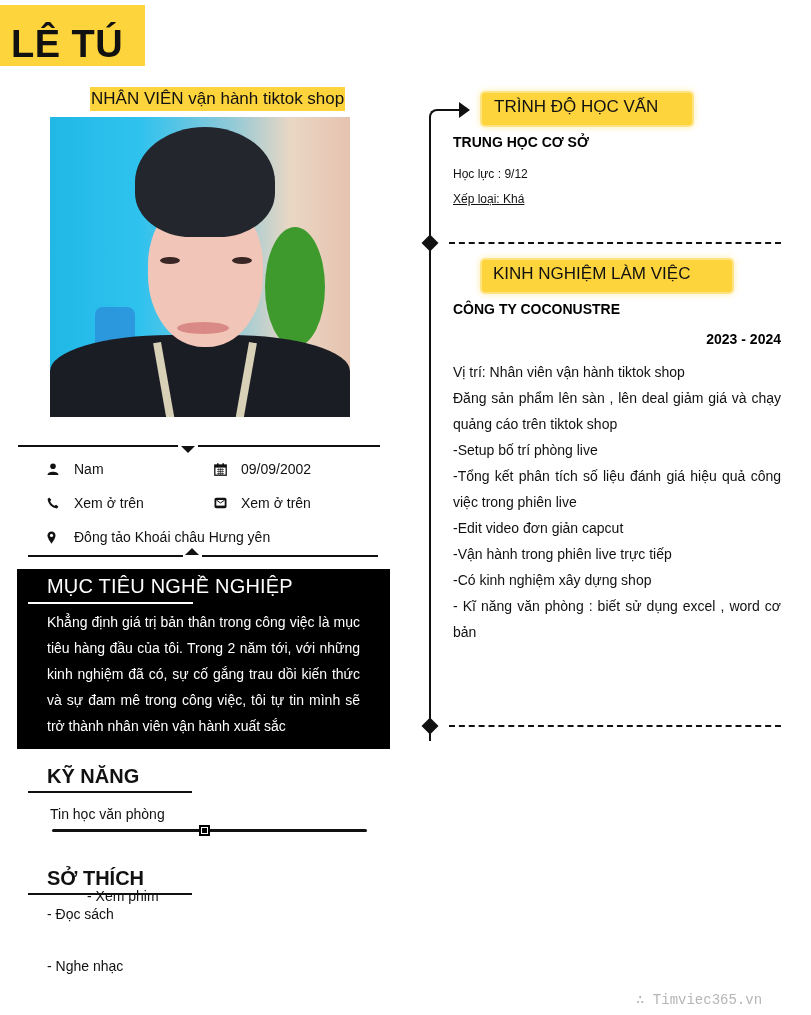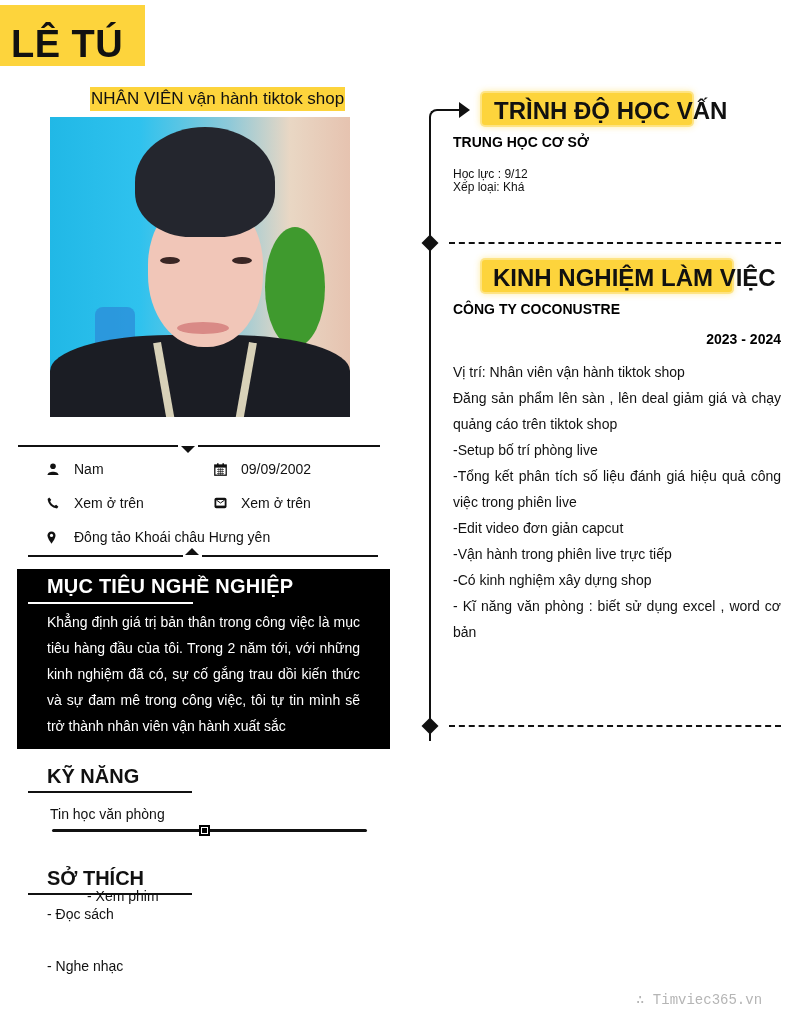--- a/index.html
+++ b/index.html
@@ -27,21 +27,21 @@
 
   .rule { position: absolute; height: 2px; background: #111; }
   .tri-down { position: absolute; width: 0; height: 0; border-left: 7px solid transparent; border-right: 7px solid transparent; border-top: 7px solid #111; }
   .tri-up { position: absolute; width: 0; height: 0; border-left: 7px solid transparent; border-right: 7px solid transparent; border-bottom: 7px solid #111; }
 
   .info-row { position: absolute; display: flex; align-items: center; font-size: 14px; color: #111; }
   .info-row .ico { width: 26px; display: inline-flex; align-items: center; justify-content: flex-start; }
   .info-row .txt { margin-left: 1px; }
 
   .objective { position: absolute; left: 17px; top: 569px; width: 373px; height: 180px; background: #000; color: #fff; }
-  .objective h2 { position: absolute; left: 30px; top: 6px; font-size: 20px; font-weight: bold; color: #fff; letter-spacing: 0.2px; }
+  .objective h2 { position: absolute; left: 30px; top: 6px; font-size: 20px; font-weight: normal; color: #fff; letter-spacing: 0.2px; }
   .objective .uline { position: absolute; left: 11px; top: 33px; width: 165px; height: 2px; background: #fff; }
   .objective p { position: absolute; left: 30px; top: 40px; width: 313px; font-size: 14px; line-height: 26px; color: #fff; text-align: justify; }
 
   .sec-title { position: absolute; font-size: 20px; font-weight: bold; color: #111; }
   .sec-line { position: absolute; height: 2px; background: #111; }
 
   .skill-name { position: absolute; left: 50px; top: 806px; font-size: 14px; }
   .skill-bar { position: absolute; left: 52px; top: 829px; width: 315px; height: 3px; background: #111; border-radius: 2px; }
   .skill-knob { position: absolute; left: 199px; top: 825px; width: 11px; height: 11px; background: #000; border: 2px solid #000; box-shadow: inset 0 0 0 1px #fff; }
 
@@ -49,21 +49,21 @@
 
   .tl-vert { position: absolute; left: 429px; width: 2px; background: #111; }
   .tl-curve { position: absolute; left: 429px; top: 109px; width: 14px; height: 14px; border-top: 2px solid #111; border-left: 2px solid #111; border-top-left-radius: 8px; }
   .tl-horz { position: absolute; left: 443px; top: 109px; width: 18px; height: 2px; background: #111; }
   .tl-arrow { position: absolute; left: 459px; top: 102px; width: 0; height: 0; border-top: 8px solid transparent; border-bottom: 8px solid transparent; border-left: 11px solid #111; }
   .diamond { position: absolute; width: 12px; height: 12px; background: #111; transform: rotate(45deg); }
   .dash { position: absolute; height: 0; border-top: 2px dashed #111; }
 
   .brush { position: absolute; height: 32px; background: #fdd43c; border-radius: 3px;
            box-shadow: 0 0 0 2px rgba(253,212,60,0.5), 0 0 6px 2px rgba(253,212,60,0.45); }
-  .brush-text { position: absolute; font-size: 24px; font-weight: bold; color: #111; white-space: nowrap; }
+  .brush-text { position: absolute; font-size: 17px; font-weight: normal; color: #111; white-space: nowrap; }
 
   .r-text { position: absolute; left: 453px; font-size: 12px; color: #111; }
   .r-bold { position: absolute; left: 453px; font-size: 14px; font-weight: bold; color: #000000; }
   .exp-list { position: absolute; left: 453px; top: 359px; width: 328px; font-size: 14px; line-height: 26px; text-align: justify; color: #111; }
 
   .watermark { position: absolute; left: 636px; top: 991px; font-family: "Liberation Mono", "DejaVu Sans Mono", monospace; font-size: 14px; color: #b5b5b5; }
 </style>
 </head>
 <body>
 
@@ -167,21 +167,21 @@
 <div class="tl-vert" style="top:121px;height:620px;"></div>
 <div class="diamond" style="left:424px;top:237px;"></div>
 <div class="dash" style="left:449px;top:242px;width:332px;"></div>
 <div class="diamond" style="left:424px;top:720px;"></div>
 <div class="dash" style="left:449px;top:725px;width:332px;"></div>
 
 <div class="brush" style="left:482px;top:93px;width:210px;"></div>
 <div class="brush-text" style="left:494px;top:97px;">TRÌNH ĐỘ HỌC VẤN</div>
 <div class="r-bold" style="top:134px;">TRUNG HỌC CƠ SỞ</div>
 <div class="r-text" style="top:167px;">Học lực : 9/12</div>
-<div class="r-text" style="top:180px;">Xếp loại: Khá</div>
+<div class="r-text" style="top:192px;text-decoration:underline;">Xếp loại: Khá</div>
 
 <div class="brush" style="left:482px;top:260px;width:250px;"></div>
 <div class="brush-text" style="left:493px;top:264px;">KINH NGHIỆM LÀM VIỆC</div>
 <div class="r-bold" style="top:301px;">CÔNG TY COCONUSTRE</div>
 <div class="r-bold" style="left:auto;right:30px;top:331px;">2023 - 2024</div>
 <div class="exp-list">
   <div>Vị trí: Nhân viên vận hành tiktok shop</div>
   <div>Đăng sản phẩm lên sàn , lên deal giảm giá và chạy quảng cáo trên tiktok shop</div>
   <div>-Setup bố trí phòng live</div>
   <div>-Tổng kết phân tích số liệu đánh giá hiệu quả công việc trong phiên live</div>

